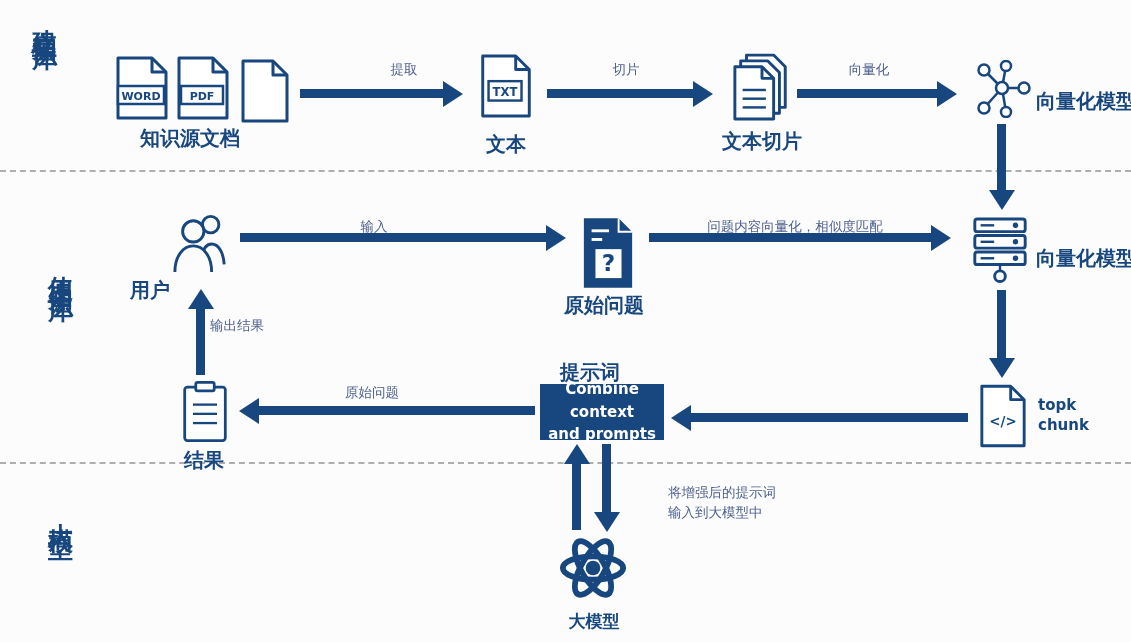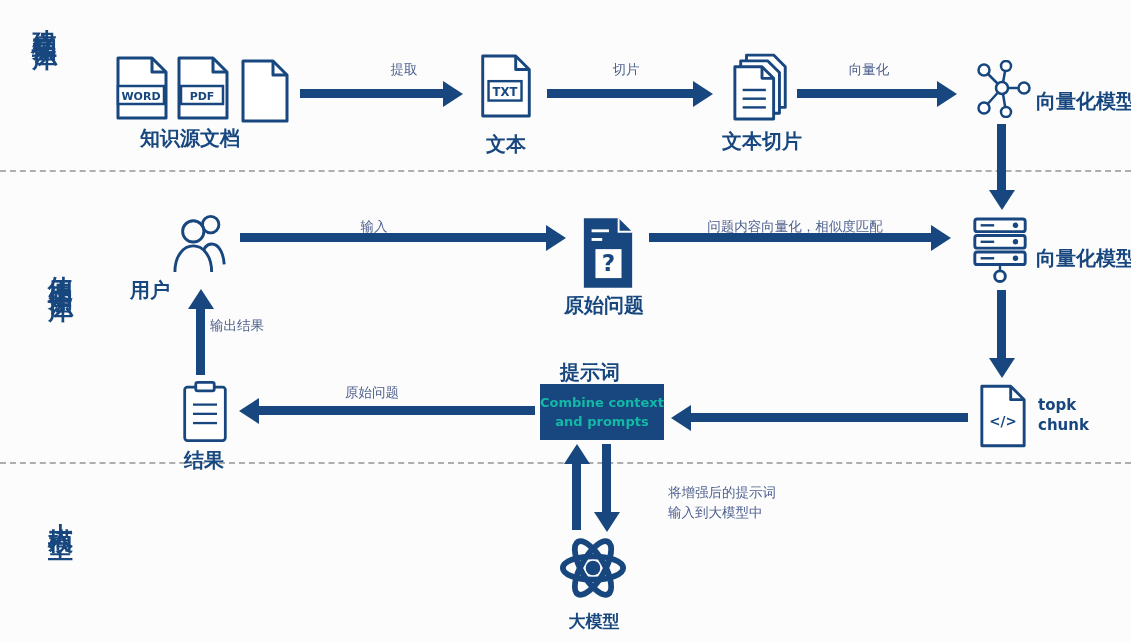--- a/index.html
+++ b/index.html
@@ -19,22 +19,22 @@
   .arr { position:absolute; background:var(--navy); }
   .arr-r::after { content:""; position:absolute; left:100%; top:50%; transform:translateY(-50%);
                   border-left:20px solid var(--navy); border-top:13px solid transparent; border-bottom:13px solid transparent; }
   .arr-l::before { content:""; position:absolute; right:100%; top:50%; transform:translateY(-50%);
                   border-right:20px solid var(--navy); border-top:13px solid transparent; border-bottom:13px solid transparent; }
   .arr-d::after { content:""; position:absolute; top:100%; left:50%; transform:translateX(-50%);
                   border-top:20px solid var(--navy); border-left:13px solid transparent; border-right:13px solid transparent; }
   .arr-u::before { content:""; position:absolute; bottom:100%; left:50%; transform:translateX(-50%);
                   border-bottom:20px solid var(--navy); border-left:13px solid transparent; border-right:13px solid transparent; }
 
-  .combine-box { position:absolute; background:var(--navy); color:#14b8a6; display:flex; align-items:center;
-                 justify-content:center; text-align:center; font-weight:bold; font-size:13px;
+  .combine-box { position:absolute; background:var(--navy); color:#ffffff; display:flex; align-items:center;
+                 justify-content:center; text-align:center; font-weight:bold; font-size:15px;
                  line-height:1.5; white-space:pre-line; }
 </style>
 </head>
 <body>
 
 <div class="canvas">
 
   <div class="vlabel" style="left:28px; top:8px;">建立知识库</div>
   <div class="vlabel" style="left:44px; top:256px; letter-spacing:5px;">使用知识库</div>
   <div class="vlabel" style="left:44px; top:502px; letter-spacing:7px;">大模型</div>

